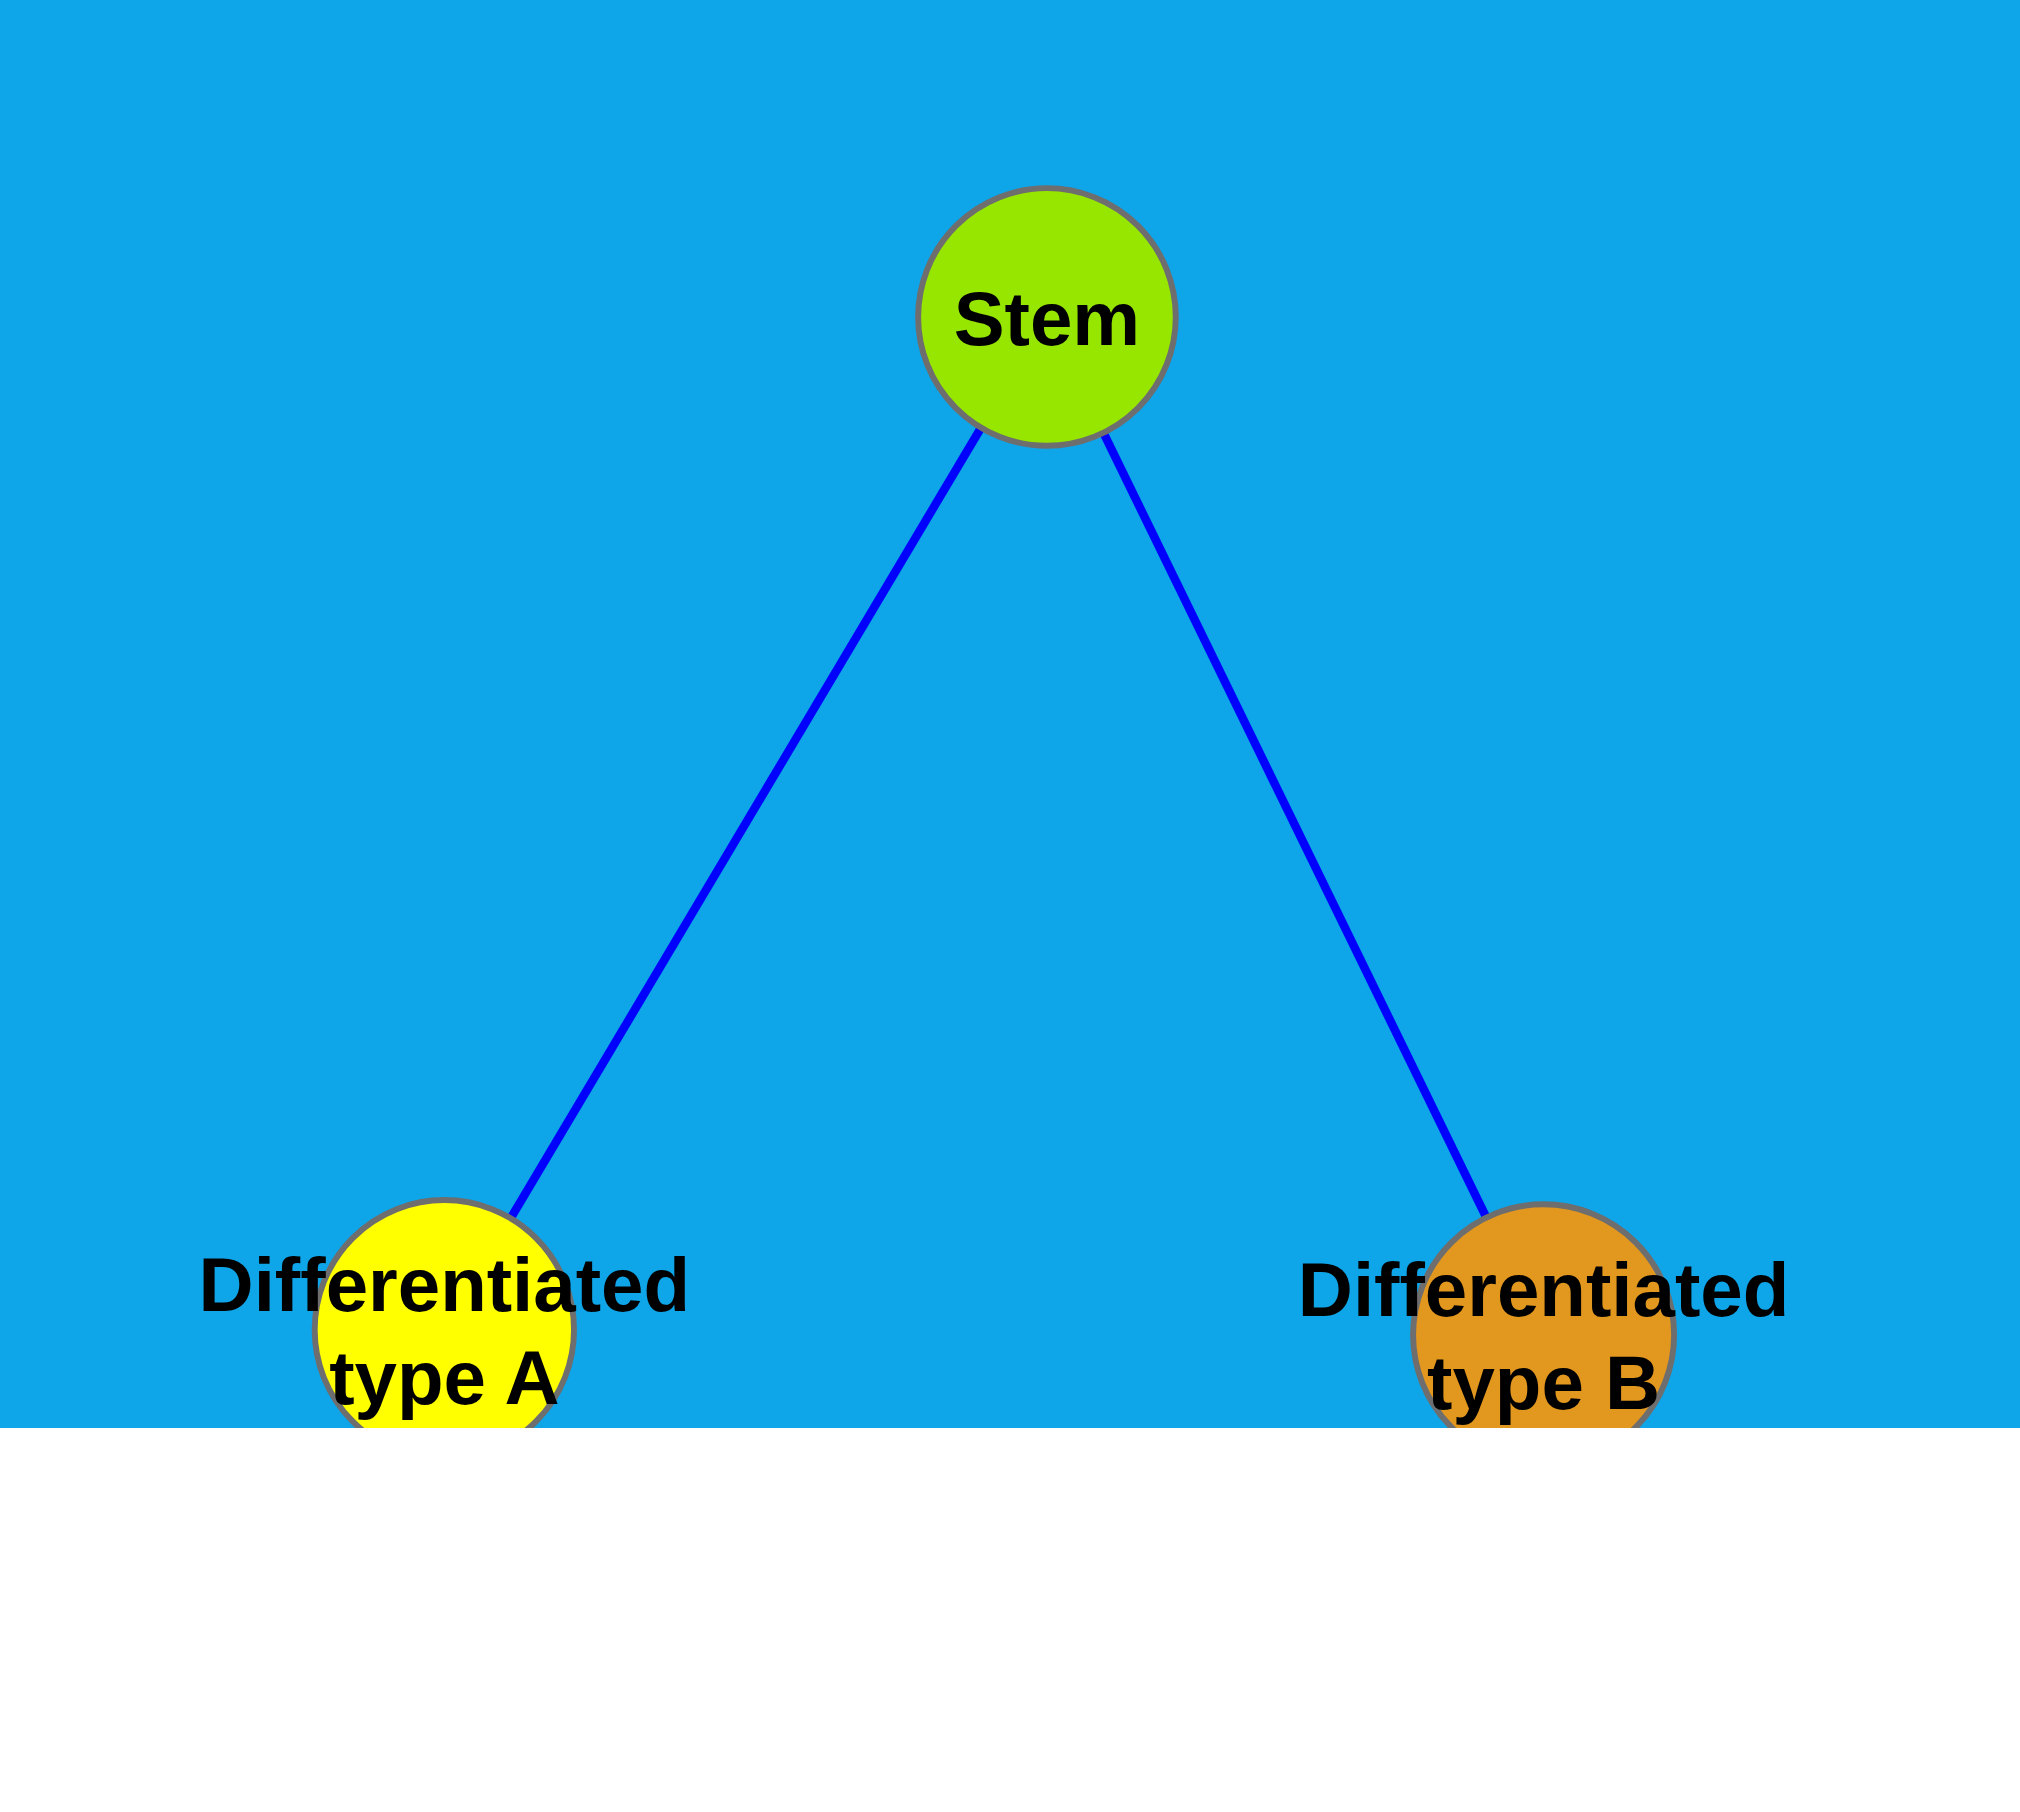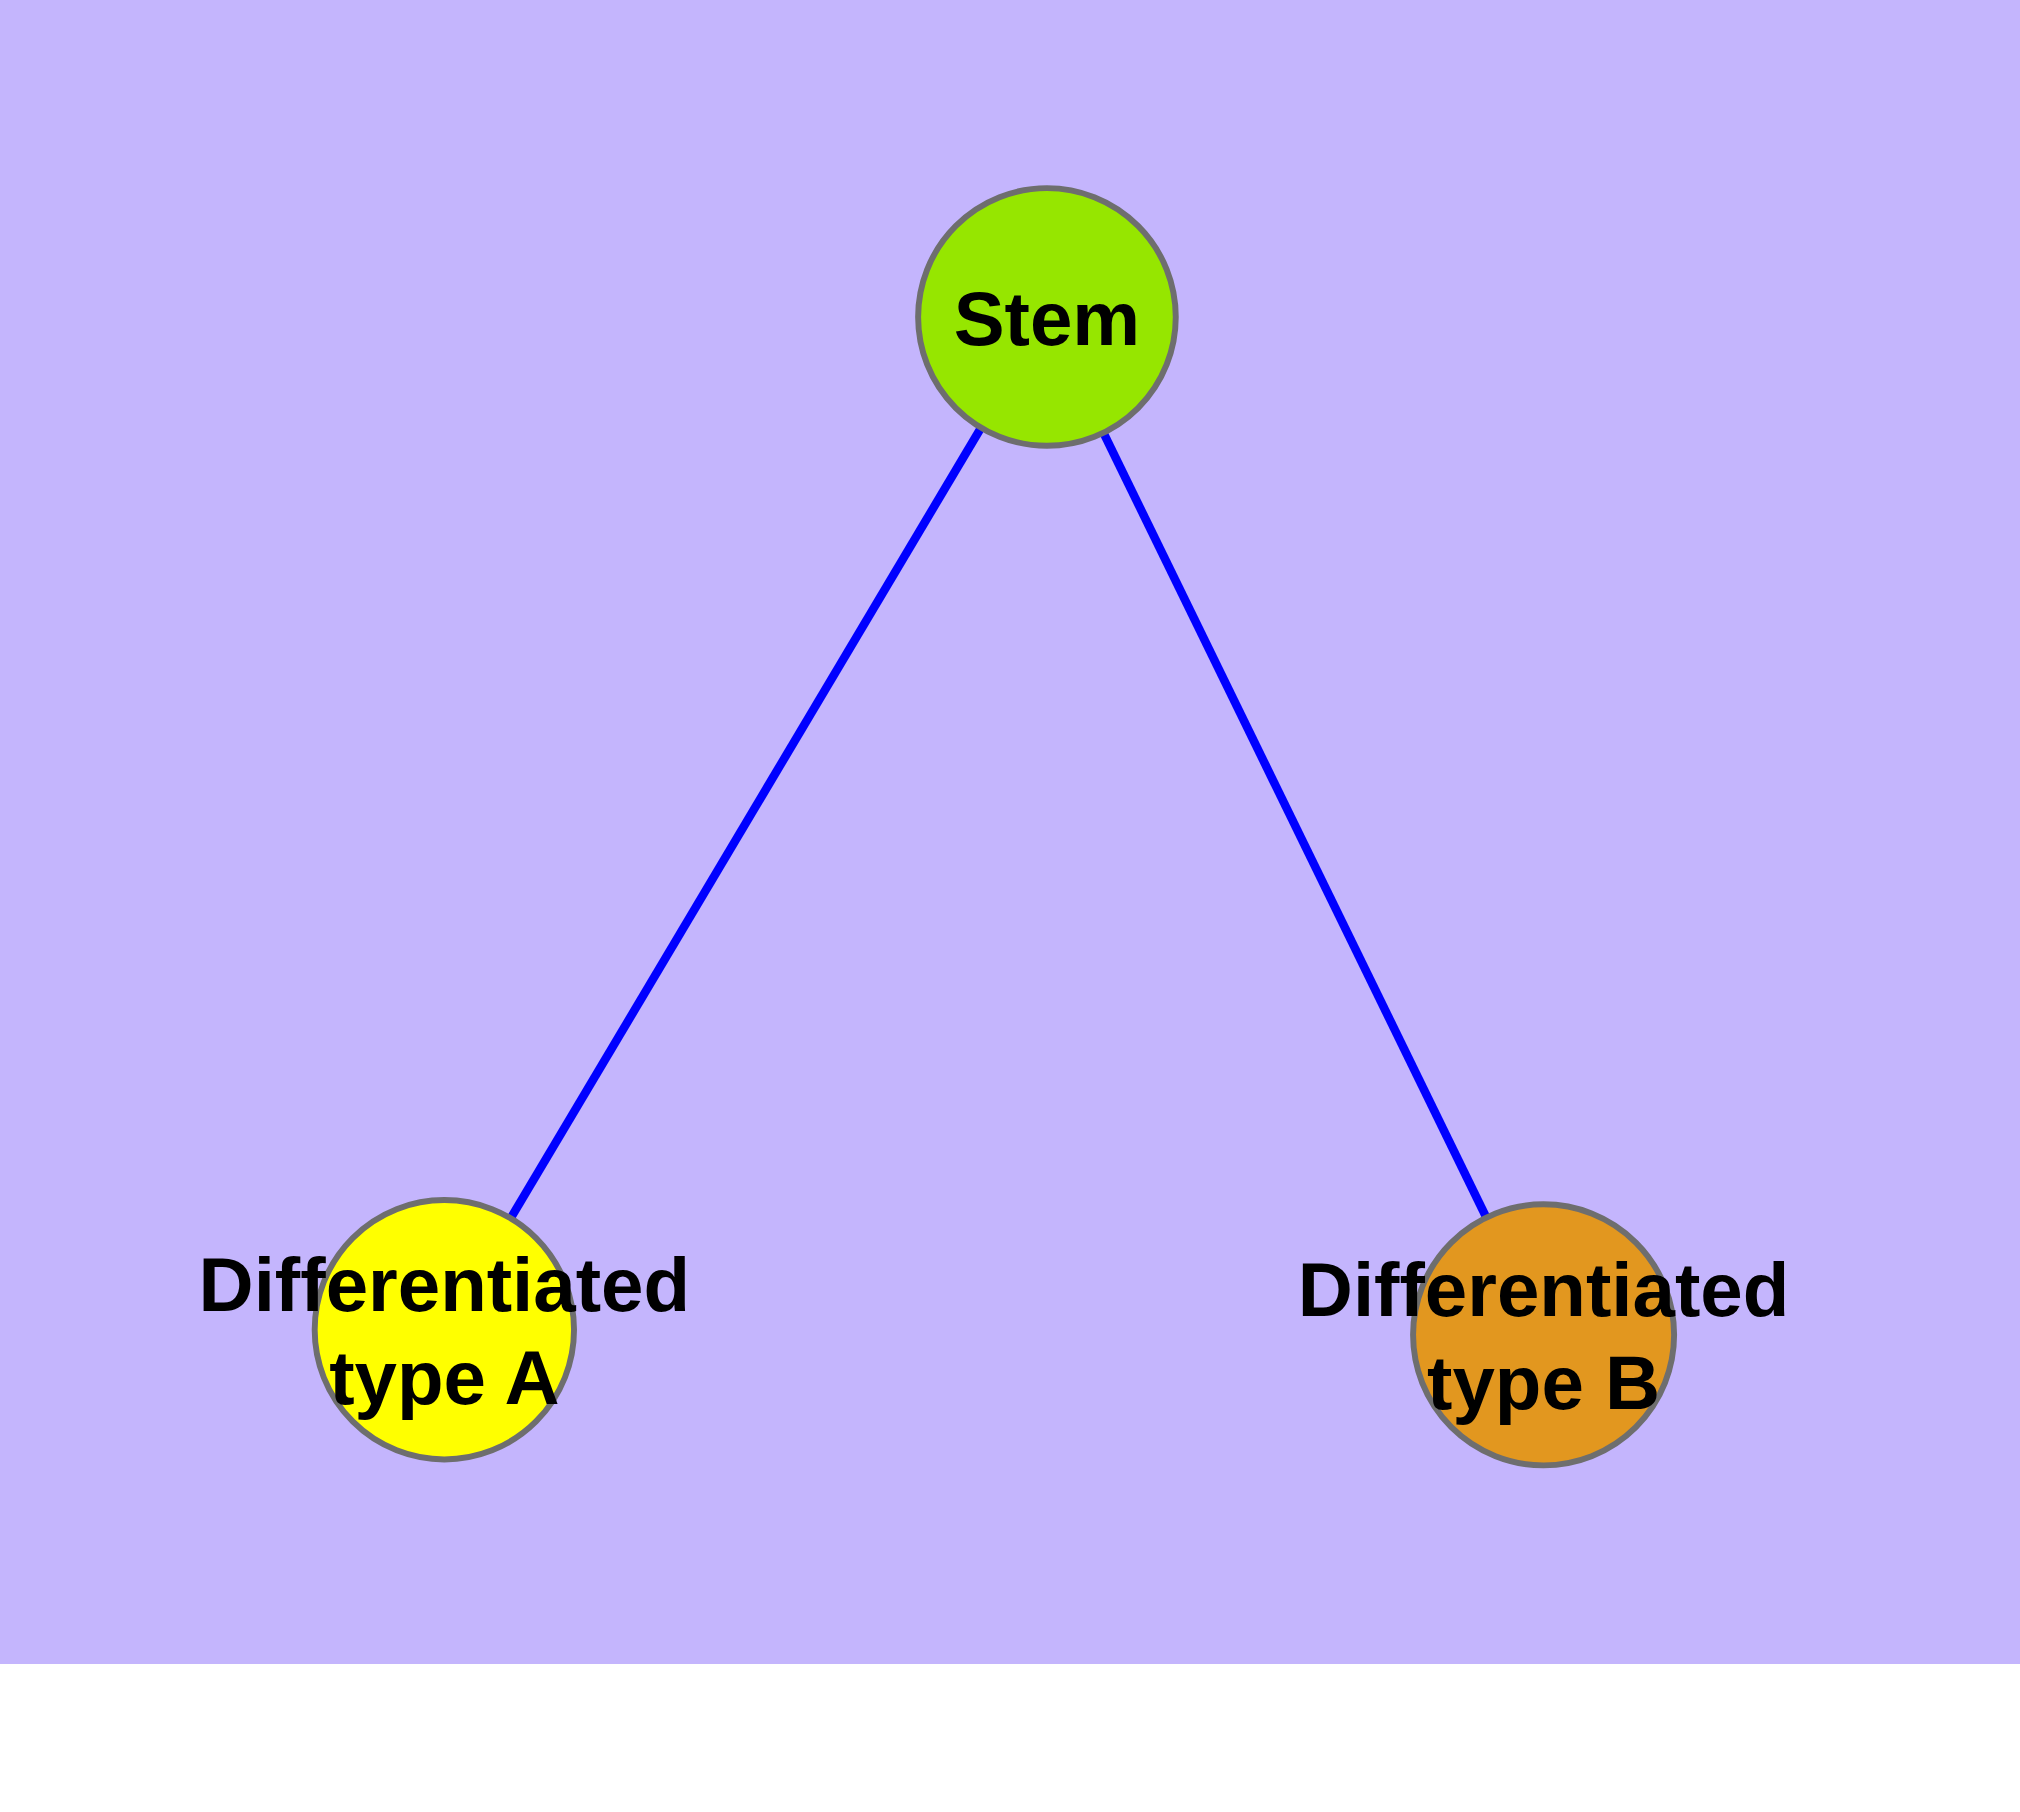--- a/index.html
+++ b/index.html
@@ -20,21 +20,21 @@
   }
   .node-label {
     font-family: "Liberation Sans", sans-serif;
     font-weight: bold;
     text-anchor: middle;
   }
 </style>
 </head>
 <body>
 
-<div class="stage" style="background: #c4b5fd; width: 2021px; height: 1664px;">
+<div class="stage" style="background: #0ea5e9; width: 2021px; height: 1428px;">
   <svg id="graph-svg" xmlns="http://www.w3.org/2000/svg" viewBox="0 0 2384 2138" width="2021" height="1812">
       <line x1="1235" y1="374" x2="524" y2="1569" stroke="#0000FF" stroke-width="10"></line>
       <line x1="1235" y1="374" x2="1821" y2="1575" stroke="#0000FF" stroke-width="10"></line>
       <g>
         <circle cx="1235" cy="374" r="152" fill="#96E600" stroke="#6E6E6E" stroke-width="7"></circle>
         <text class="node-label" fill="#000000" font-size="90"><tspan x="1235" y="407">Stem</tspan></text>
       </g>
       <g>
         <circle cx="524" cy="1569" r="153" fill="#FFFF00" stroke="#6E6E6E" stroke-width="7"></circle>
         <text class="node-label" fill="#000000" font-size="90"><tspan x="524" y="1547">Differentiated</tspan><tspan x="524" y="1657">type A</tspan></text>

